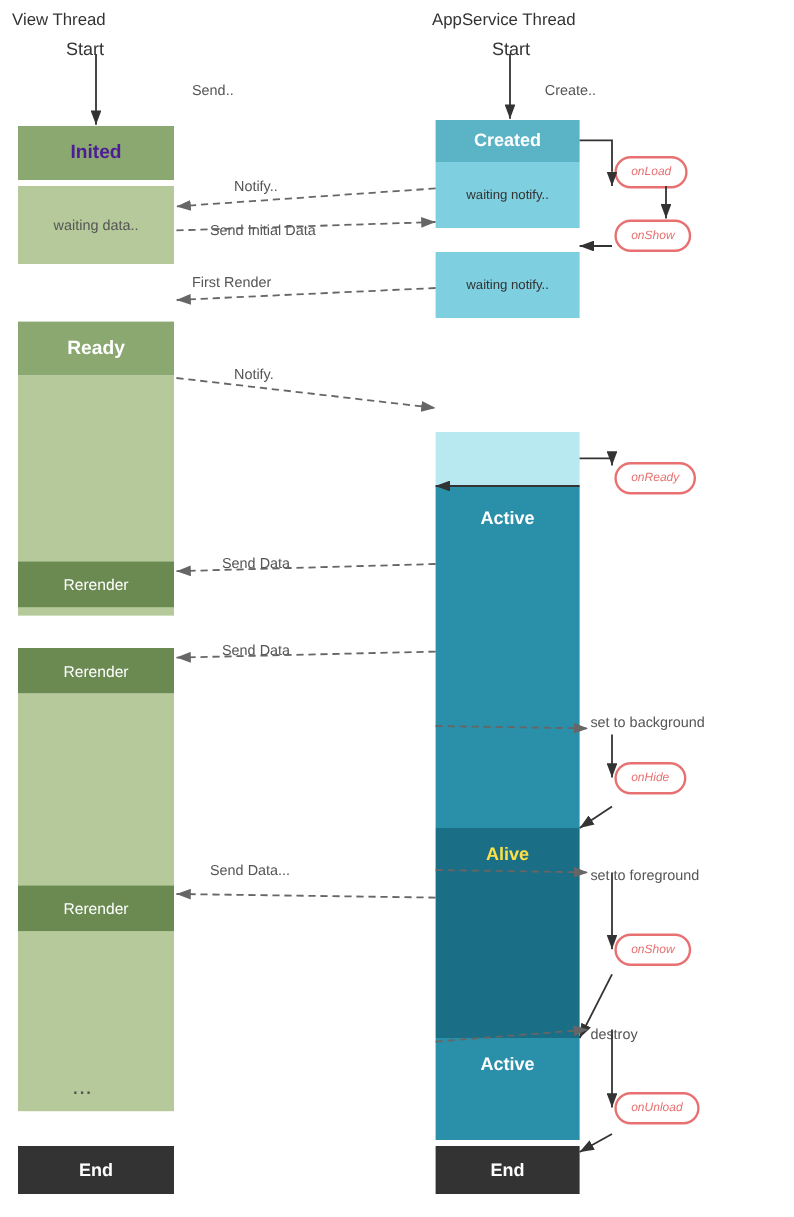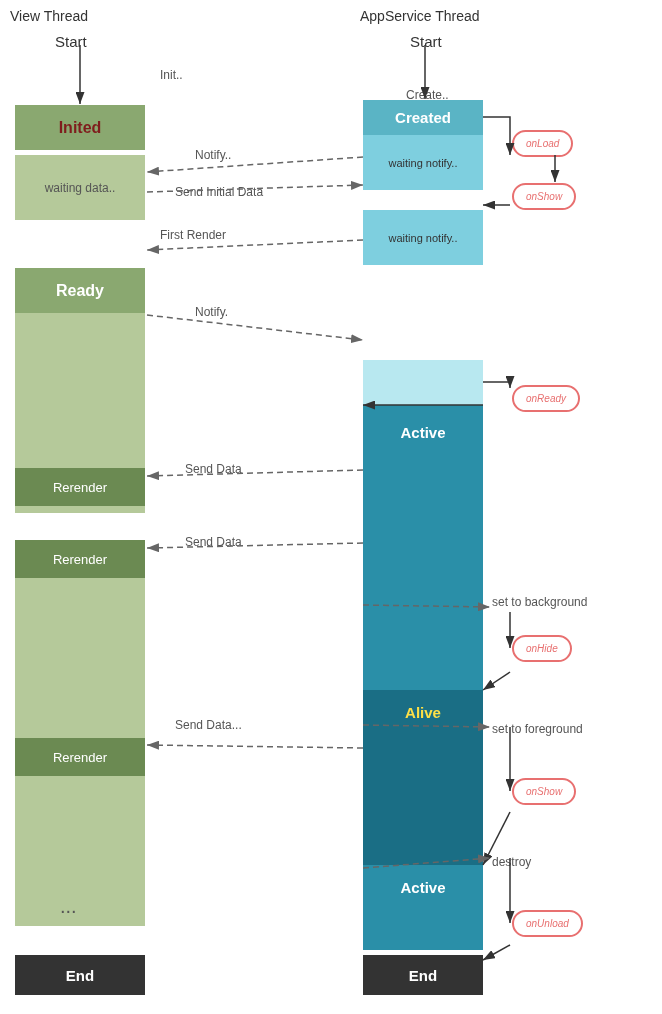--- a/index.html
+++ b/index.html
@@ -38,21 +38,21 @@
       font-weight: normal;
     }
     .v-inited {
       position: absolute;
       left: 15px;
       top: 105px;
       width: 130px;
       height: 45px;
       background: #8aa870;
       display: flex; align-items: center; justify-content: center;
-      font-size: 16px; font-weight: bold; color: #7f1d1d;
+      font-size: 16px; font-weight: bold; color: #4c1d95;
     }
     .v-waiting {
       position: absolute;
       left: 15px;
       top: 155px;
       width: 130px;
       height: 65px;
       background: #b5c99a;
       display: flex; align-items: center; justify-content: center;
       font-size: 12px; color: #555;
@@ -388,22 +388,22 @@
   <div class="callback-bubble" style="left:512px;top:635px;">
     <span>onHide</span>
   </div>
   <div class="callback-bubble" style="left:512px;top:778px;">
     <span>onShow</span>
   </div>
   <div class="callback-bubble" style="left:512px;top:910px;">
     <span>onUnload</span>
   </div>
 
-  <div class="arrow-label" style="left:160px;top:68px;">Init..</div>
-  <div class="arrow-label" style="left:406px;top:68px;margin-top:20px;">Create..</div>
+  <div class="arrow-label" style="left:160px;top:68px;">Send..</div>
+  <div class="arrow-label" style="left:454px;top:68px;">Create..</div>
   <div class="arrow-label" style="left:195px;top:148px;">Notify..</div>
   <div class="arrow-label" style="left:175px;top:185px;">Send Initial Data</div>
   <div class="arrow-label" style="left:160px;top:228px;">First Render</div>
   <div class="arrow-label" style="left:195px;top:305px;">Notify.</div>
   <div class="arrow-label" style="left:185px;top:462px;">Send Data</div>
   <div class="arrow-label" style="left:185px;top:535px;">Send Data</div>
   <div class="arrow-label" style="left:492px;top:595px;">set to background</div>
   <div class="arrow-label" style="left:492px;top:722px;">set to foreground</div>
   <div class="arrow-label" style="left:175px;top:718px;">Send Data...</div>
   <div class="arrow-label" style="left:492px;top:855px;">destroy</div>

